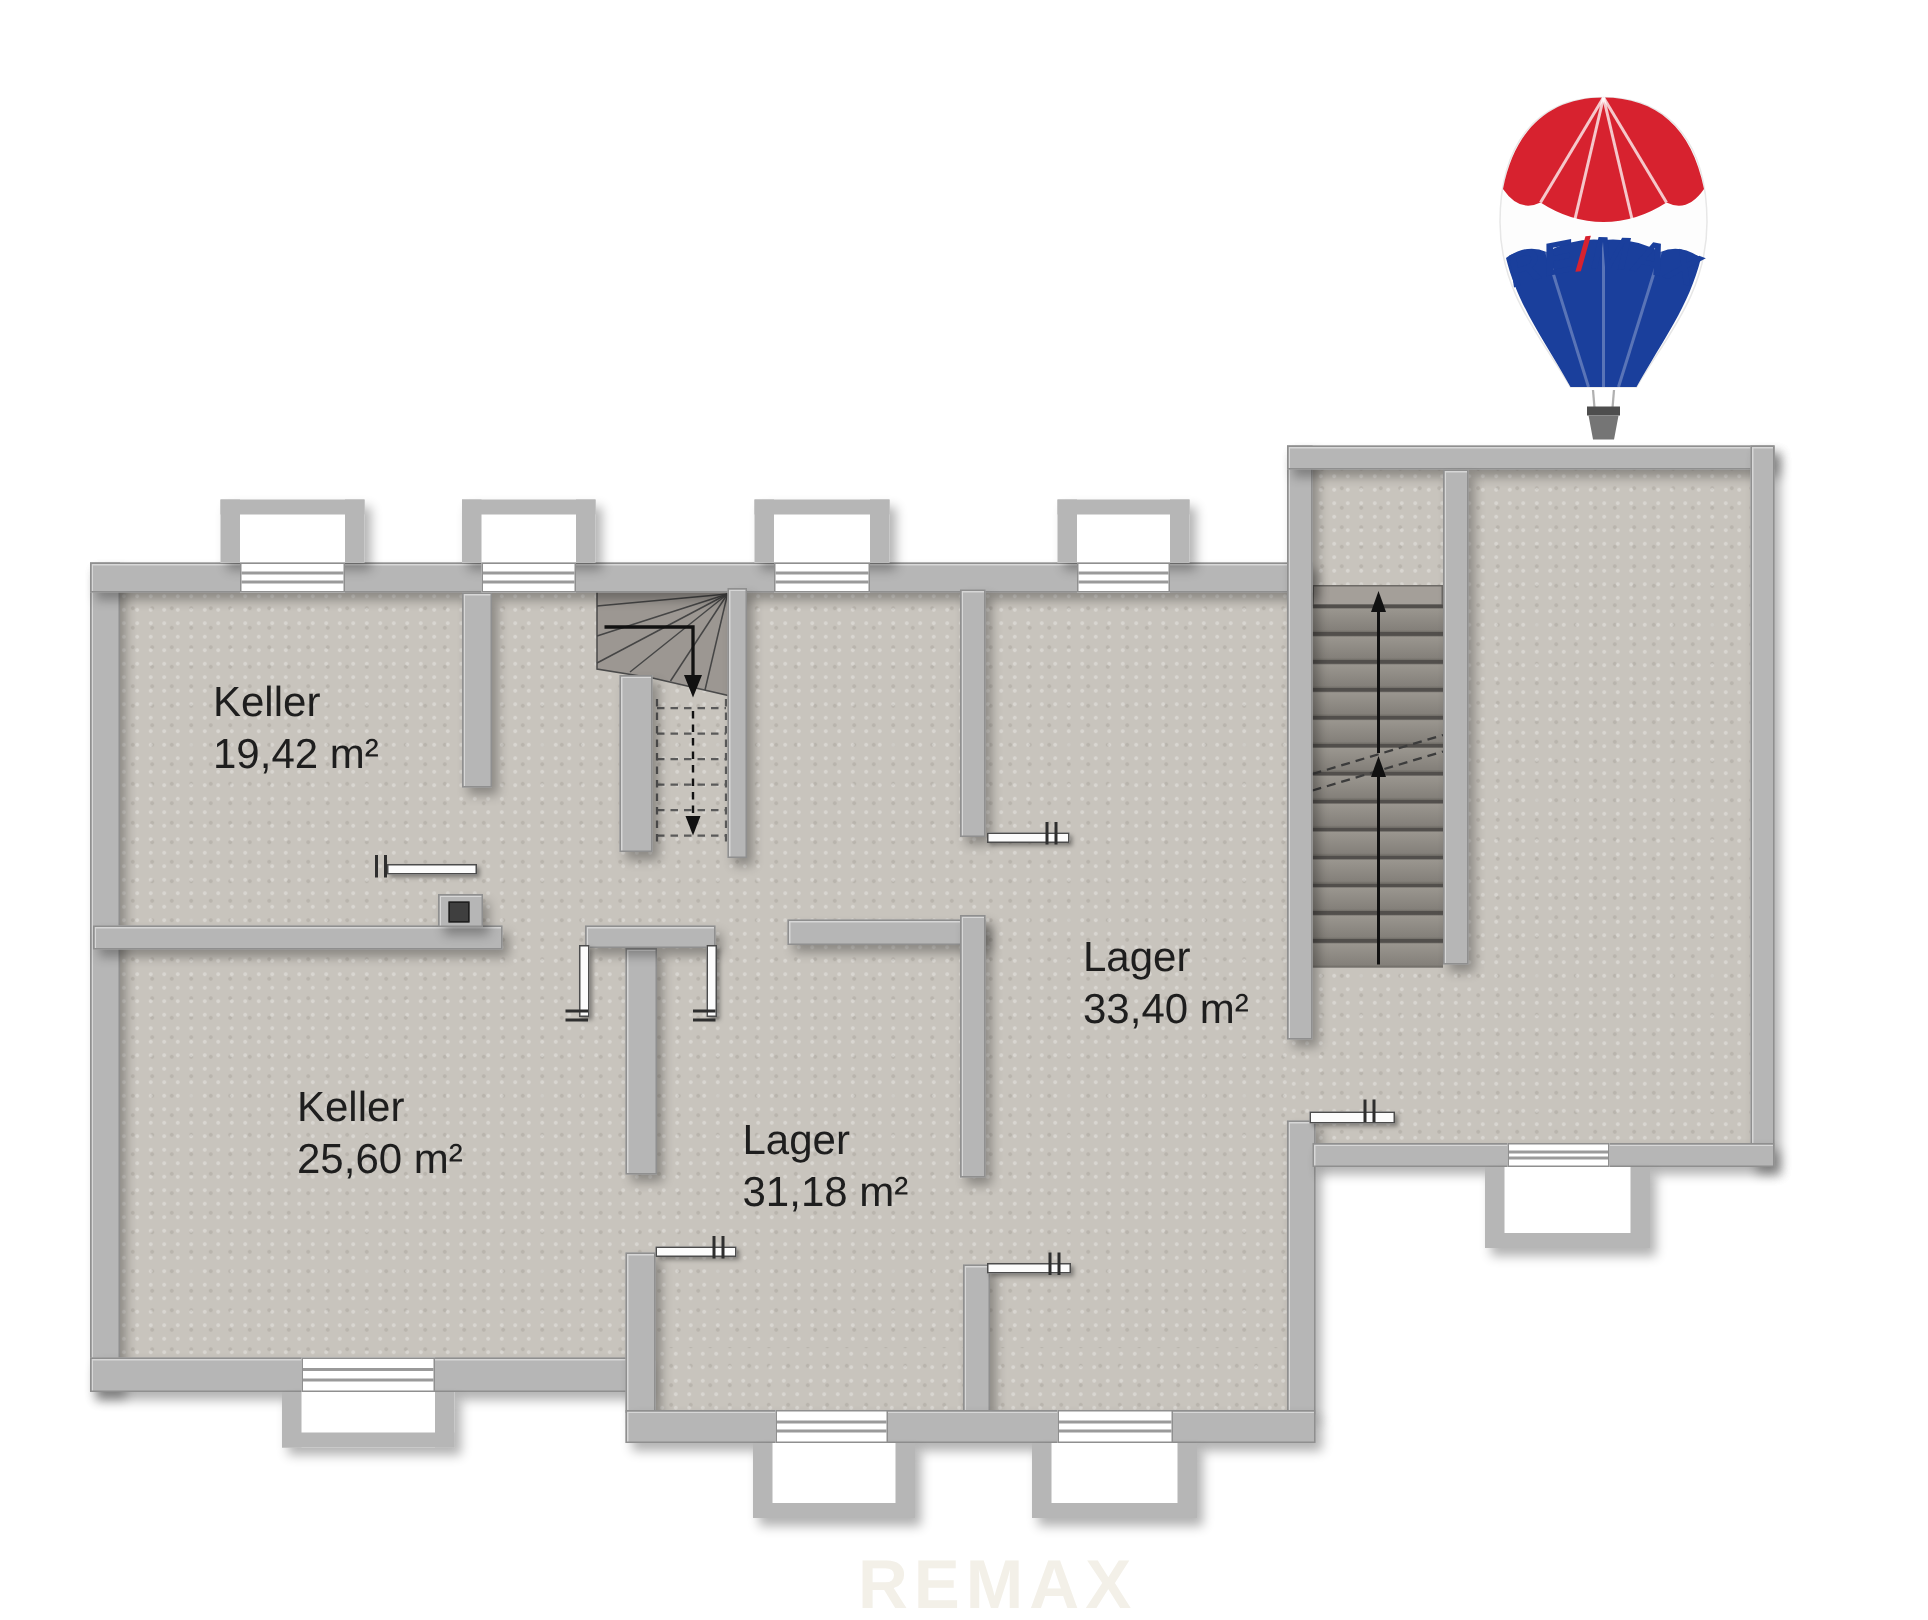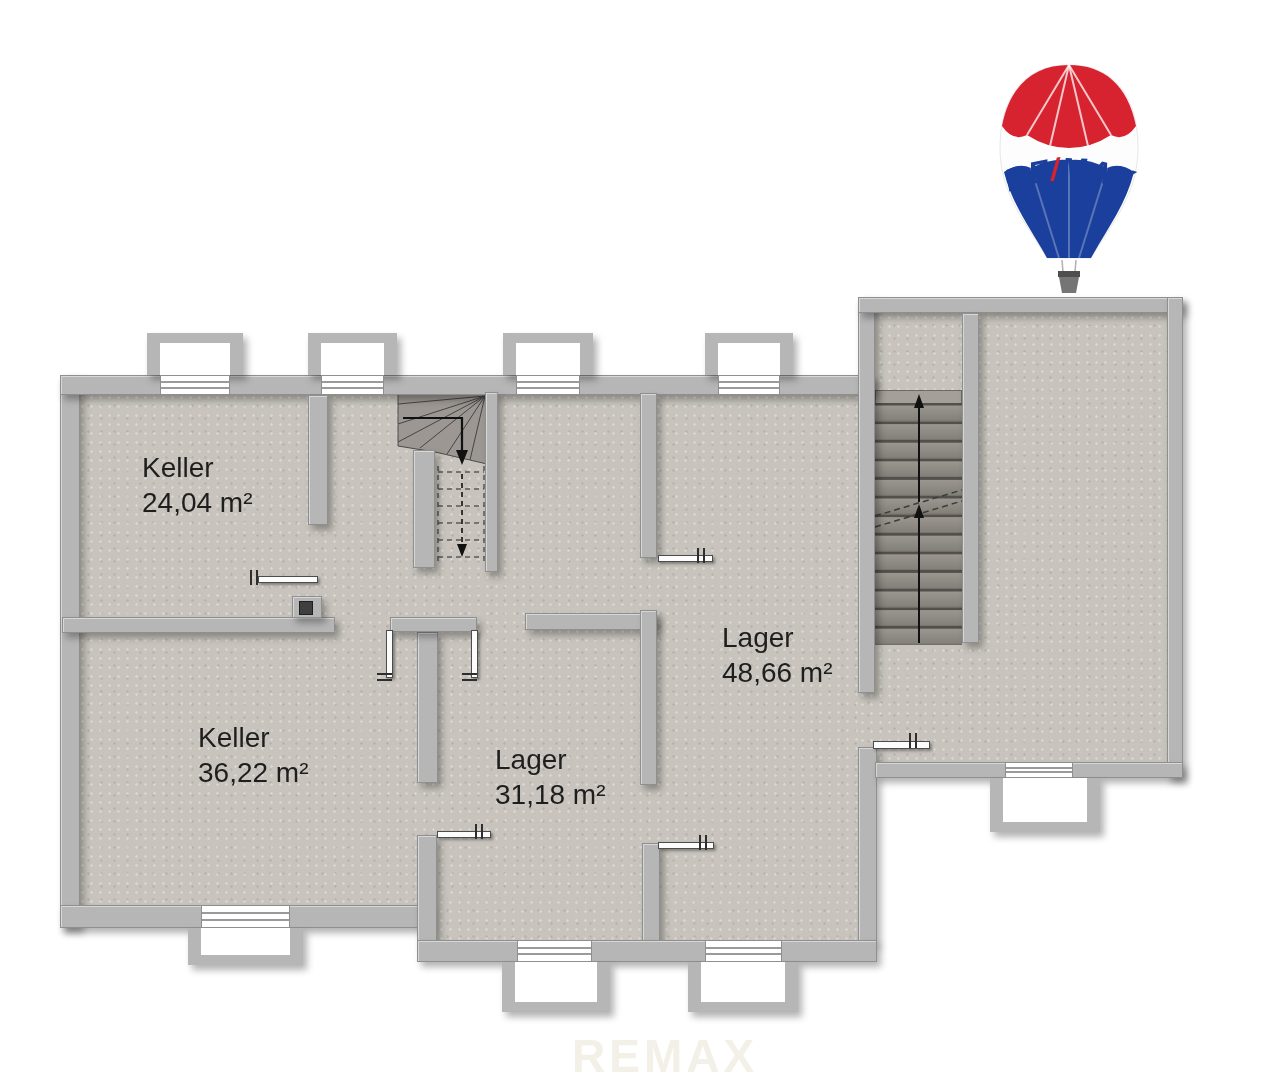--- a/index.html
+++ b/index.html
@@ -139,33 +139,33 @@
   <div class="hingeH" style="left:694px;top:548px;"></div>
   <div class="leaf" style="left:437px;top:831px;width:54px;height:7px;"></div>
   <div class="hingeH" style="left:472px;top:824px;"></div>
   <div class="leaf" style="left:658px;top:842px;width:56px;height:7px;"></div>
   <div class="hingeH" style="left:696px;top:835px;"></div>
   <div class="leaf" style="left:873px;top:741px;width:57px;height:8px;"></div>
   <div class="hingeH" style="left:906px;top:733px;"></div>
 
   <div class="rlabel" style="left:142px;top:450px;">
     <div>Keller</div>
-    <div>24,04 m²</div>
+    <div>19,42 m²</div>
   </div>
   <div class="rlabel" style="left:198px;top:720px;">
     <div>Keller</div>
-    <div>36,22 m²</div>
+    <div>25,60 m²</div>
   </div>
   <div class="rlabel" style="left:495px;top:742px;">
     <div>Lager</div>
     <div>31,18 m²</div>
   </div>
   <div class="rlabel" style="left:722px;top:620px;">
     <div>Lager</div>
-    <div>48,66 m²</div>
+    <div>33,40 m²</div>
   </div>
 
   <svg class="balloon" style="left:975px;top:52px;width:190px;height:250px;" viewBox="0 0 190 250" xmlns="http://www.w3.org/2000/svg" xmlns:xlink="http://www.w3.org/1999/xlink">
     <path d="M94,13 C140,13 163,46 163,96 C163,143 136,172 116,206 L72,206 C52,172 25,143 25,96 C25,46 48,13 94,13 Z" fill="#fdfdfd" stroke="#e7e7e7" stroke-width="1"></path>
     <path d="M27,74 C35,33 59,13 94,13 C129,13 153,33 161,74 Q150,90 136,83 Q116,96 94,96 Q72,96 52,83 Q38,90 27,74 Z" fill="#d7222f"></path>
     <g stroke="#ffffff" stroke-opacity="0.75" stroke-width="2" fill="none">
       <path d="M94,13 L52,83"></path>
         <path d="M94,13 L75,94"></path>
       <path d="M94,13 L113,94"></path>
         <path d="M94,13 L136,83"></path>

